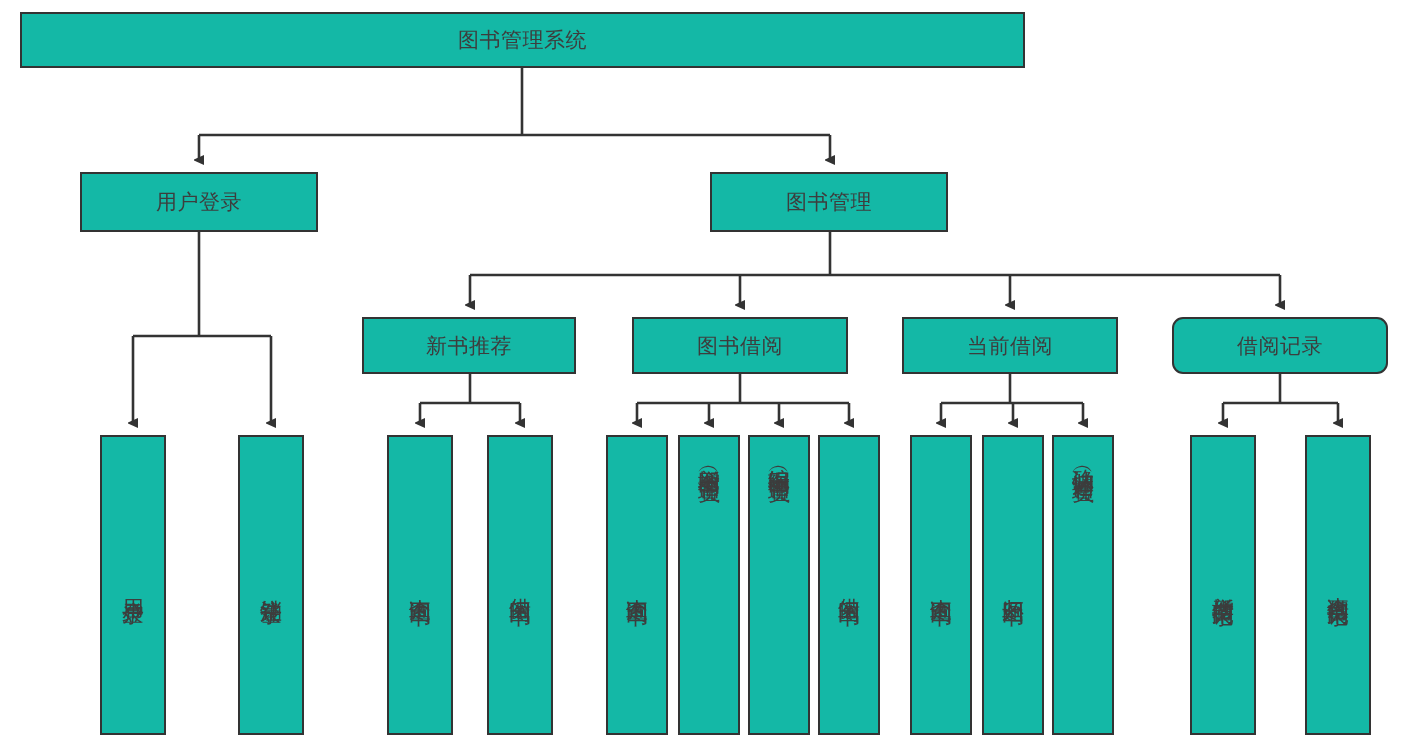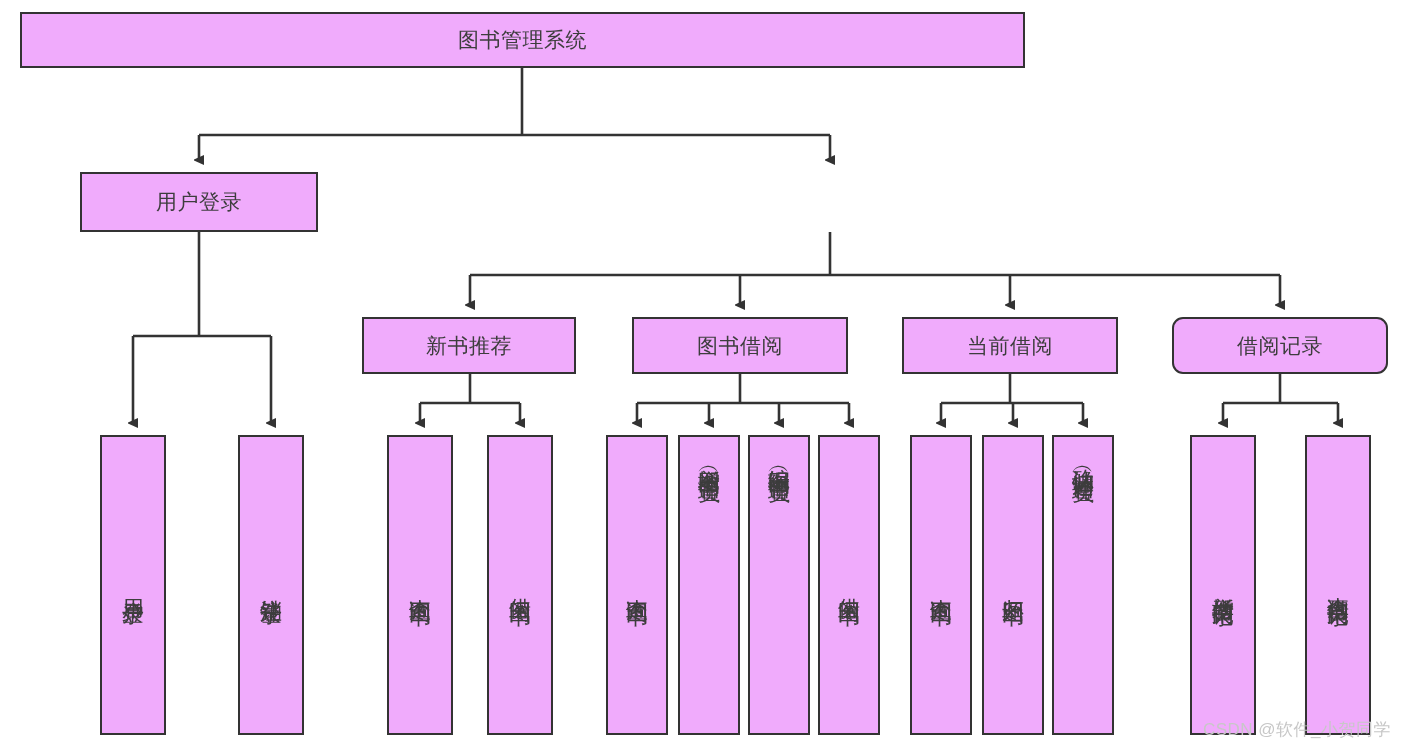--- a/index.html
+++ b/index.html
@@ -23,21 +23,21 @@
   svg.edges {
     position: absolute;
     left: 0;
     top: 0;
     width: 1405px;
     height: 747px;
   }
   .node {
     position: absolute;
     box-sizing: border-box;
-    background: #f0abfc;
+    background: #14b8a6;
     border: 2px solid #333333;
     display: flex;
     align-items: center;
     justify-content: center;
     color: #444444;
     z-index: 2;
   }
   .node-label {
     color: #3d3d3d;
     line-height: 1.12;
@@ -130,20 +130,23 @@
     </g>
   </svg>
 
   <div class="node horizontal" style="left: 20px; top: 12px; width: 1005px; height: 56px;">
     <span class="node-label">图书管理系统</span>
   </div>
 
   <div class="node horizontal" style="left: 80px; top: 172px; width: 238px; height: 60px;">
     <span class="node-label">用户登录</span>
   </div>
+  <div class="node horizontal" style="left: 710px; top: 172px; width: 238px; height: 60px;">
+    <span class="node-label">图书管理</span>
+  </div>
 
   <div class="node horizontal" style="left: 362px; top: 317px; width: 214px; height: 57px;">
     <span class="node-label">新书推荐</span>
   </div>
   <div class="node horizontal" style="left: 902px; top: 317px; width: 216px; height: 57px;">
     <span class="node-label">当前借阅</span>
   </div>
   <div class="node horizontal" style="left: 632px; top: 317px; width: 216px; height: 57px;">
     <span class="node-label">图书借阅</span>
   </div>
@@ -184,15 +187,14 @@
   <div class="node vertical" style="left: 1052px; top: 435px; width: 62px; height: 300px;">
     <span class="node-label">确认归还（管理员）</span>
   </div>
   <div class="node vertical centered" style="left: 1190px; top: 435px; width: 66px; height: 300px;">
     <span class="node-label">新增借阅记录</span>
   </div>
   <div class="node vertical centered" style="left: 1305px; top: 435px; width: 66px; height: 300px;">
     <span class="node-label">查询借阅记录</span>
   </div>
 
-  <div class="watermark">CSDN @软件_小贺同学</div>
 
 </div>
 
 </body></html>

